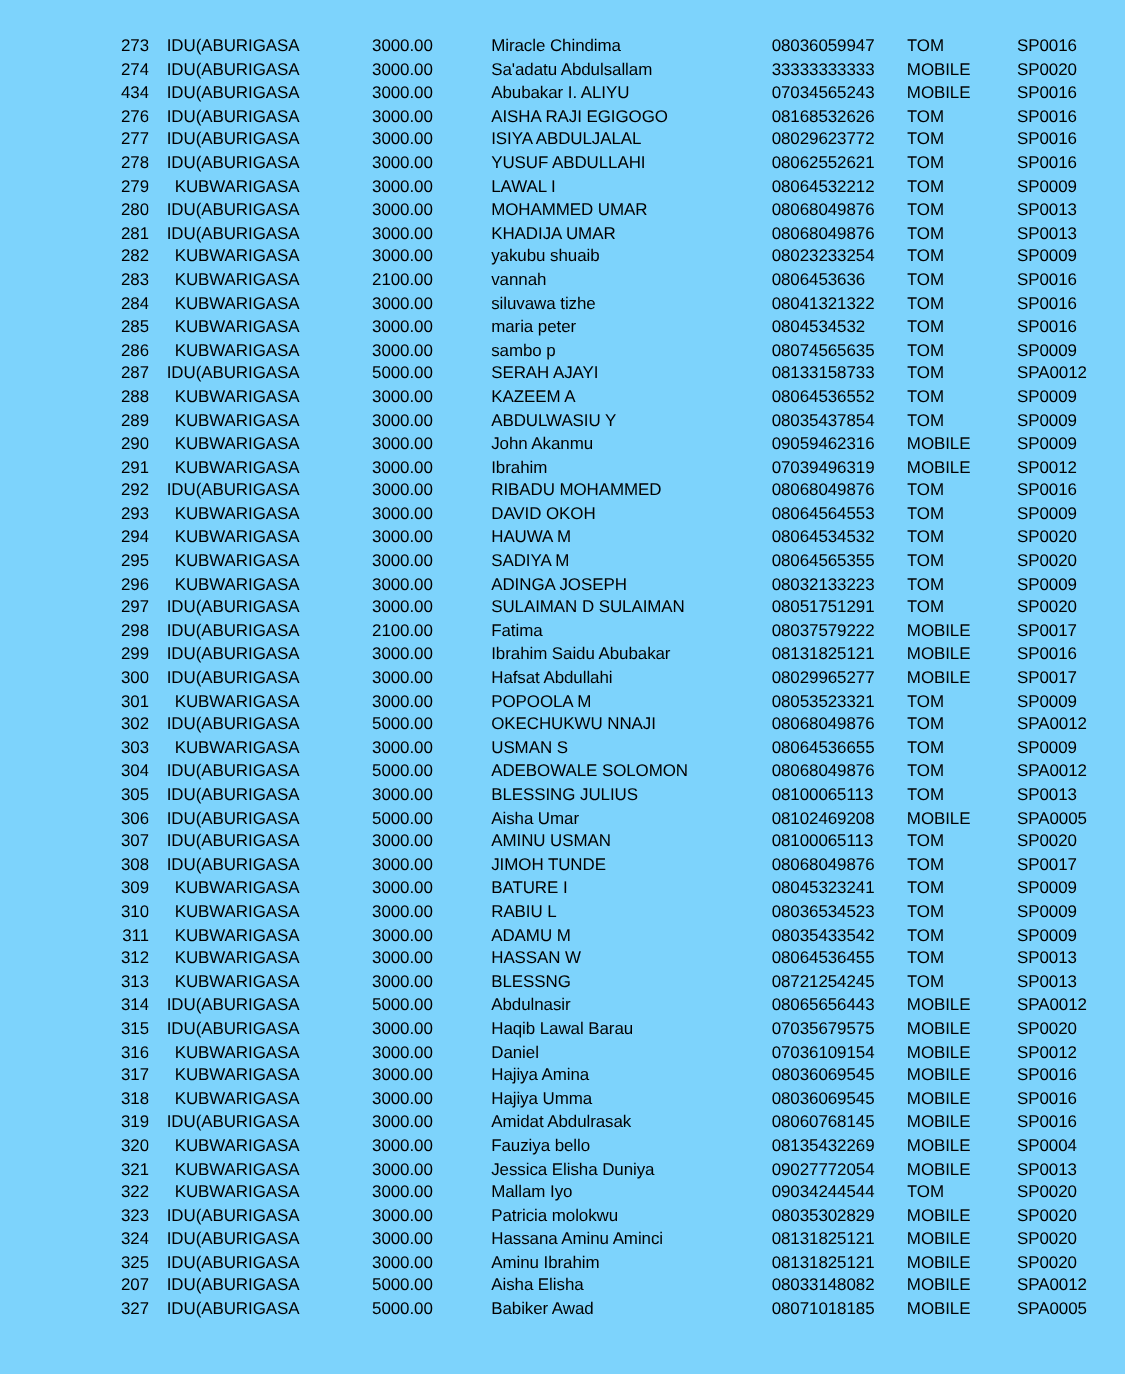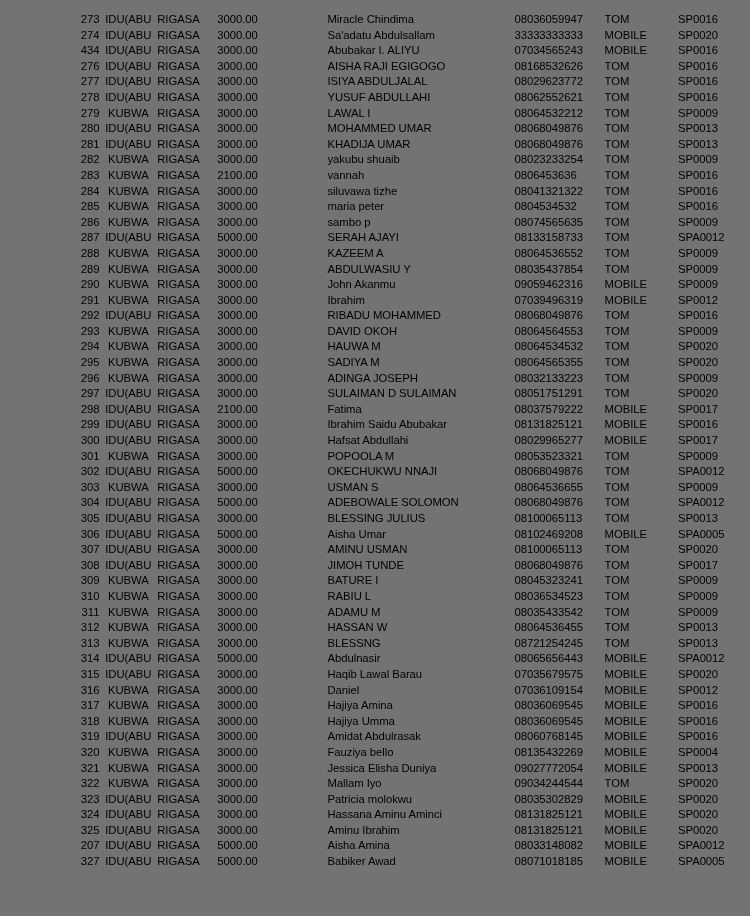--- a/index.html
+++ b/index.html
@@ -11,22 +11,22 @@
     width: 750px;
     height: 916px;
     font-family: "Liberation Sans", sans-serif;
     color: #000000;
     overflow: hidden;
   }
   #sheet {
     position: relative;
     width: 750px;
     height: 916px;
-    background: #737373;
-    padding-top: 12px;
+    background: #7dd3fc;
+    padding-top: 24px;
     box-sizing: border-box;
   }
   table.ledger {
     border-collapse: collapse;
     border-spacing: 0;
     table-layout: fixed;
     width: 690px;
     margin-left: 66px;
     font-size: 11.3px;
     line-height: 15.6px;
@@ -50,29 +50,29 @@
   col.c-name    { width: 168px; }
   col.c-phone   { width: 81px; }
   col.c-net     { width: 66px; }
   col.c-code    { width: 70px; }
 
   td.sn {
     text-align: right;
     padding-right: 6px;
   }
   td.lga {
-    text-align: center;
+    text-align: right;
     padding-left: 3px;
   }
   td.ward {
     text-align: left;
     padding-left: 1px;
   }
   td.amt {
-    text-align: left;
+    text-align: right;
     padding-left: 3px;
   }
   td.gap { }
   td.name {
     text-align: left;
     padding-left: 1px;
   }
   td.phone {
     text-align: left;
     padding-left: 1px;
@@ -685,21 +685,21 @@
           <td class="phone">08131825121</td>
           <td class="net">MOBILE</td>
           <td class="code">SP0020</td>
         </tr>
         <tr>
           <td class="sn">207</td>
           <td class="lga">IDU(ABU</td>
           <td class="ward">RIGASA</td>
           <td class="amt">5000.00</td>
           <td class="gap"></td>
-          <td class="name">Aisha Amina</td>
+          <td class="name">Aisha Elisha</td>
           <td class="phone">08033148082</td>
           <td class="net">MOBILE</td>
           <td class="code">SPA0012</td>
         </tr>
         <tr>
           <td class="sn">327</td>
           <td class="lga">IDU(ABU</td>
           <td class="ward">RIGASA</td>
           <td class="amt">5000.00</td>
           <td class="gap"></td>

